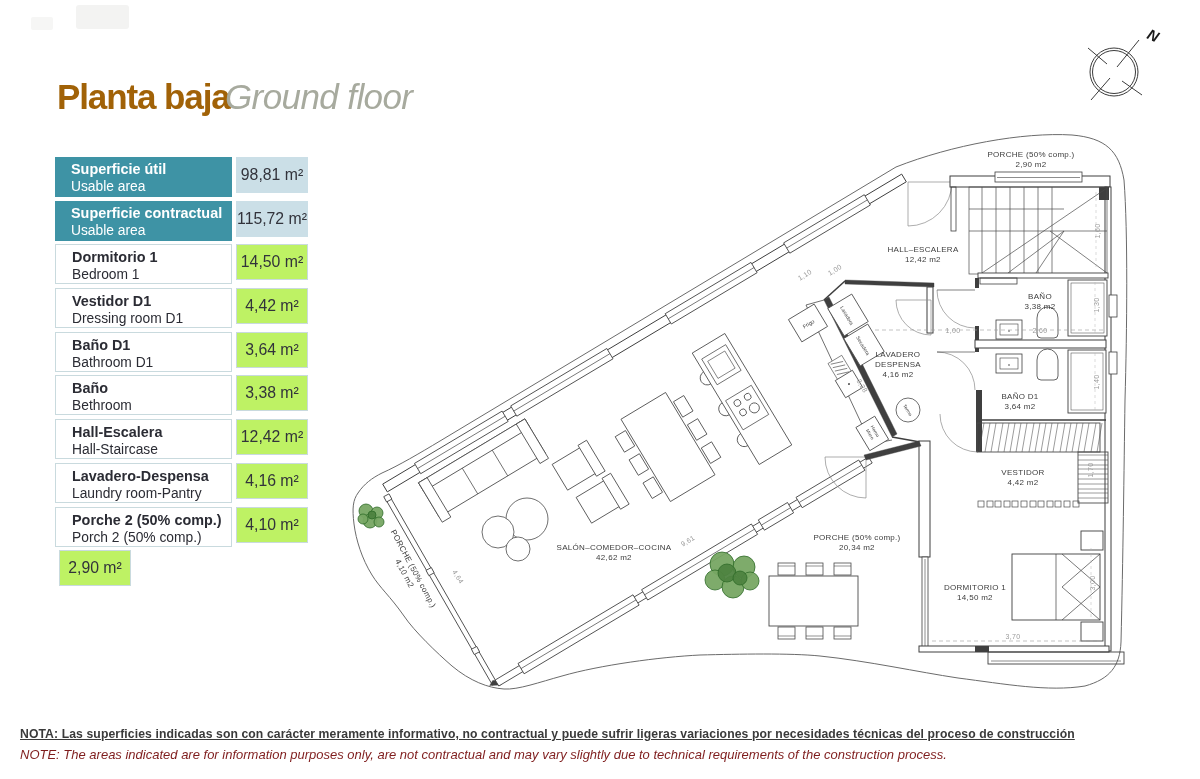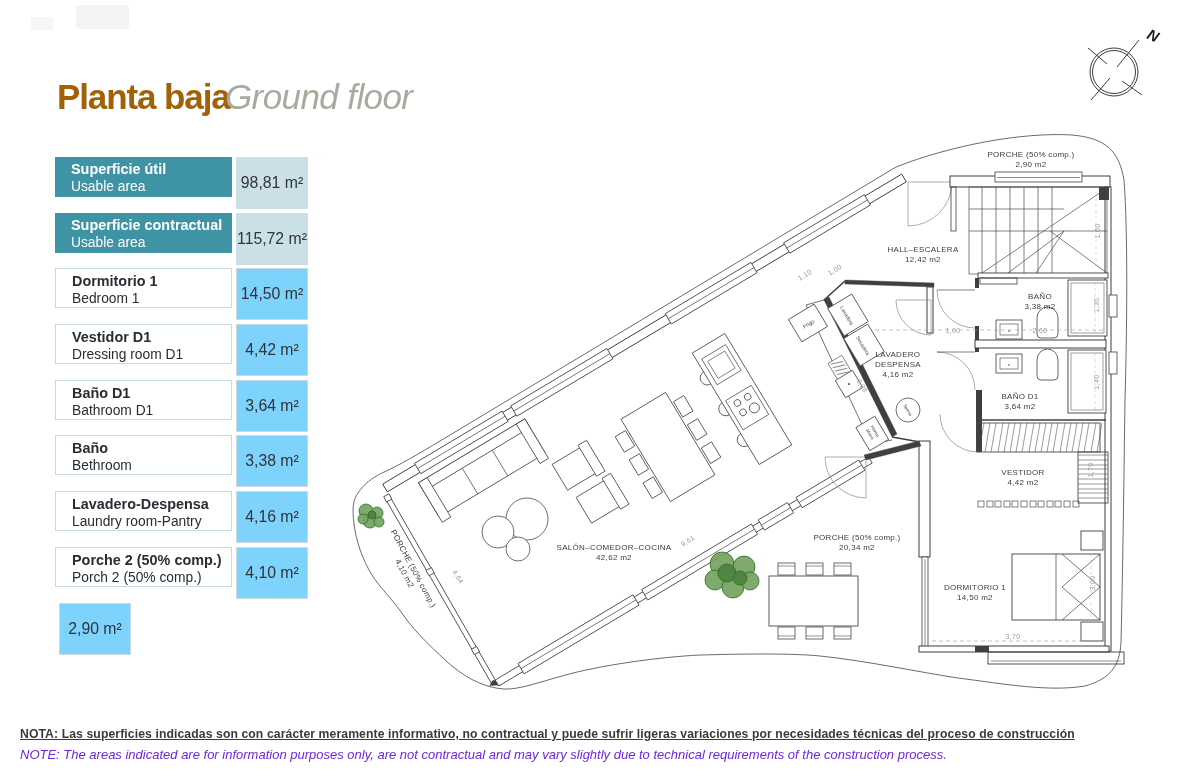--- a/index.html
+++ b/index.html
@@ -5,29 +5,29 @@
 font-family:"Liberation Sans",sans-serif;}
 .abs{position:absolute;}
 #logo{left:76px;top:5px;width:53px;height:24px;background:#f3f3f2;border-radius:3px;}
 #logo2{left:31px;top:17px;width:22px;height:13px;background:#f6f6f5;border-radius:2px;}
 #title{left:57px;top:79px;font-size:35px;letter-spacing:-1.1px;line-height:1;white-space:nowrap;}
 #title .es{color:#a16207;font-weight:bold;}
 #title .en{color:#a7aa9e;font-style:italic;position:absolute;left:168px;letter-spacing:-0.6px;}
 #tablewrap{left:55px;top:157px;width:253px;}
 .row{display:flex;margin-bottom:3.7px;}
 .lc{width:177px;padding:3px 0 16px 16px;box-sizing:border-box;height:40px;}
-.vc{width:72px;margin-left:4px;height:52px;box-sizing:border-box;display:flex;align-items:center;justify-content:center;font-size:15.8px;white-space:nowrap;color:#32333b;}
+.vc{width:72px;margin-left:4px;height:36px;box-sizing:border-box;display:flex;align-items:center;justify-content:center;font-size:15.8px;white-space:nowrap;color:#32333b;}
 .teal{background:#3e93a5;color:#ffffff;}
 .tealv{background:#cbdfe7;}
 .plain{background:#ffffff;border:1px solid #c9dade;color:#2b2c34;}
-.plainv{background:#7dd3fc;border:1px solid #c9dade;}
+.plainv{background:#bef264;border:1px solid #c9dade;}
 .l1{font-weight:bold;font-size:14.4px;line-height:18px;white-space:nowrap;}
 .l2{font-size:13.8px;line-height:17px;white-space:nowrap;}
 #nota{left:20px;top:727px;font-size:12.2px;font-weight:bold;color:#3a3a3a;letter-spacing:0.1px;text-decoration:underline;}
-#note2{left:20px;top:747px;font-size:13px;font-style:italic;color:#6d28d9;}
+#note2{left:20px;top:747px;font-size:13px;font-style:italic;color:#7f1d1d;}
 </style></head>
 <body>
 
 <div class="abs" id="logo"></div>
 
 <div class="abs" id="logo2"></div>
 
 <div class="abs" id="title"><span class="es">Planta baja</span><span class="en">Ground floor</span></div>
 
 <div class="abs" id="tablewrap">
@@ -73,20 +73,27 @@
 </div>
 
 <div class="row">
  <div class="lc plain">
         <div class="l1">Baño</div>
         <div class="l2">Bethroom</div>
       </div>
  <div class="vc plainv">3,38 m²</div>
 </div>
 
+<div class="row">
+ <div class="lc plain">
+        <div class="l1">Hall-Escalera</div>
+        <div class="l2">Hall-Staircase</div>
+      </div>
+ <div class="vc plainv">12,42 m²</div>
+</div>
 
 <div class="row">
  <div class="lc plain">
         <div class="l1">Lavadero-Despensa</div>
         <div class="l2">Laundry room-Pantry</div>
       </div>
  <div class="vc plainv">4,16 m²</div>
 </div>
 
 

